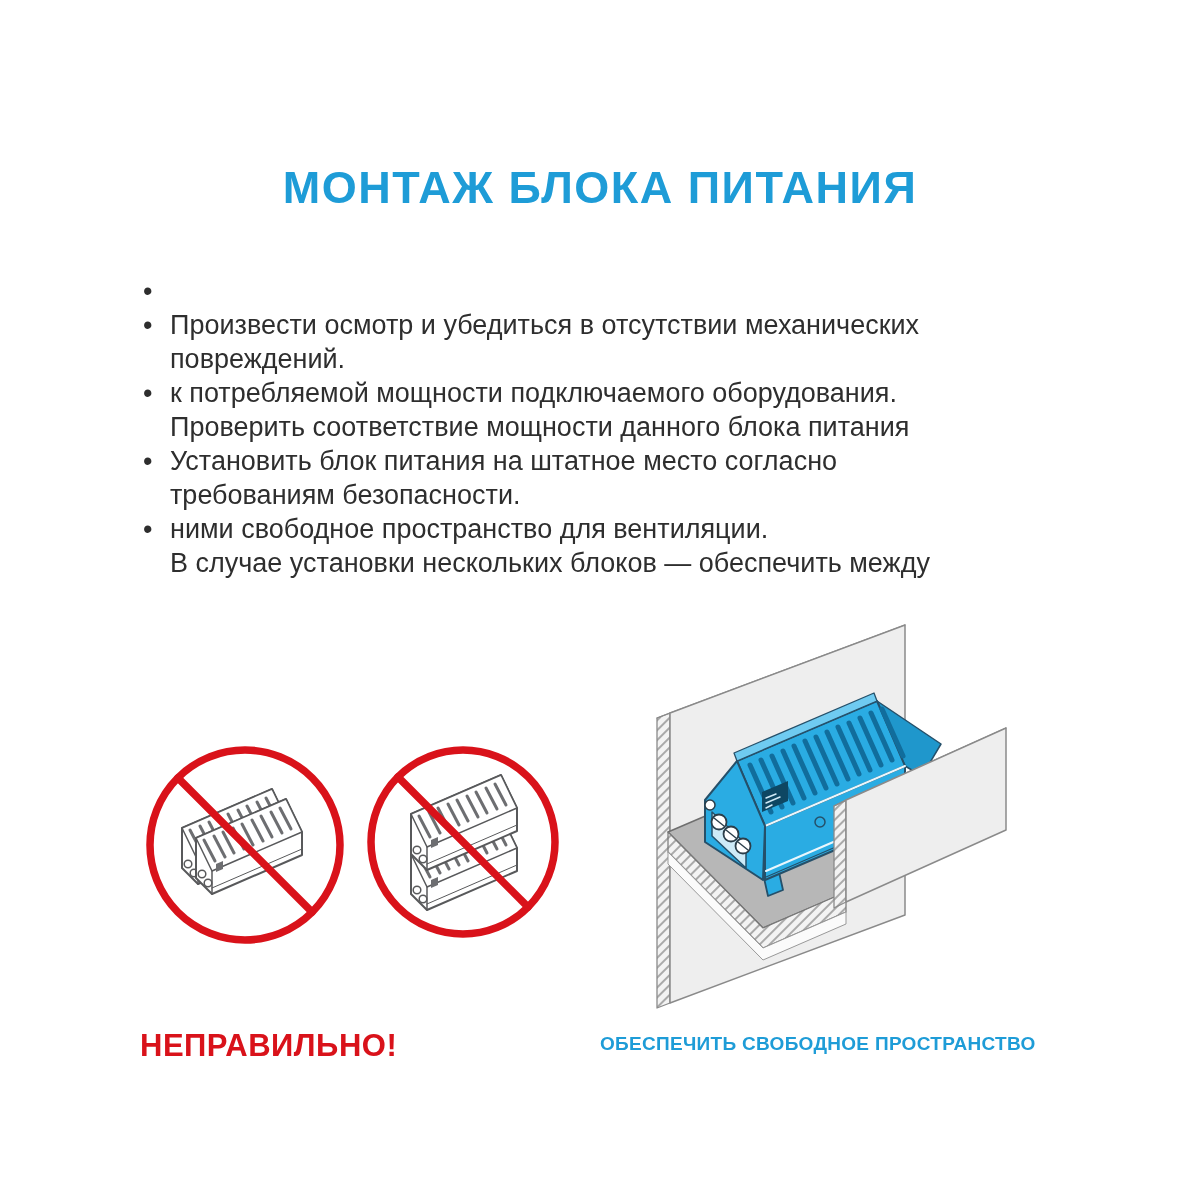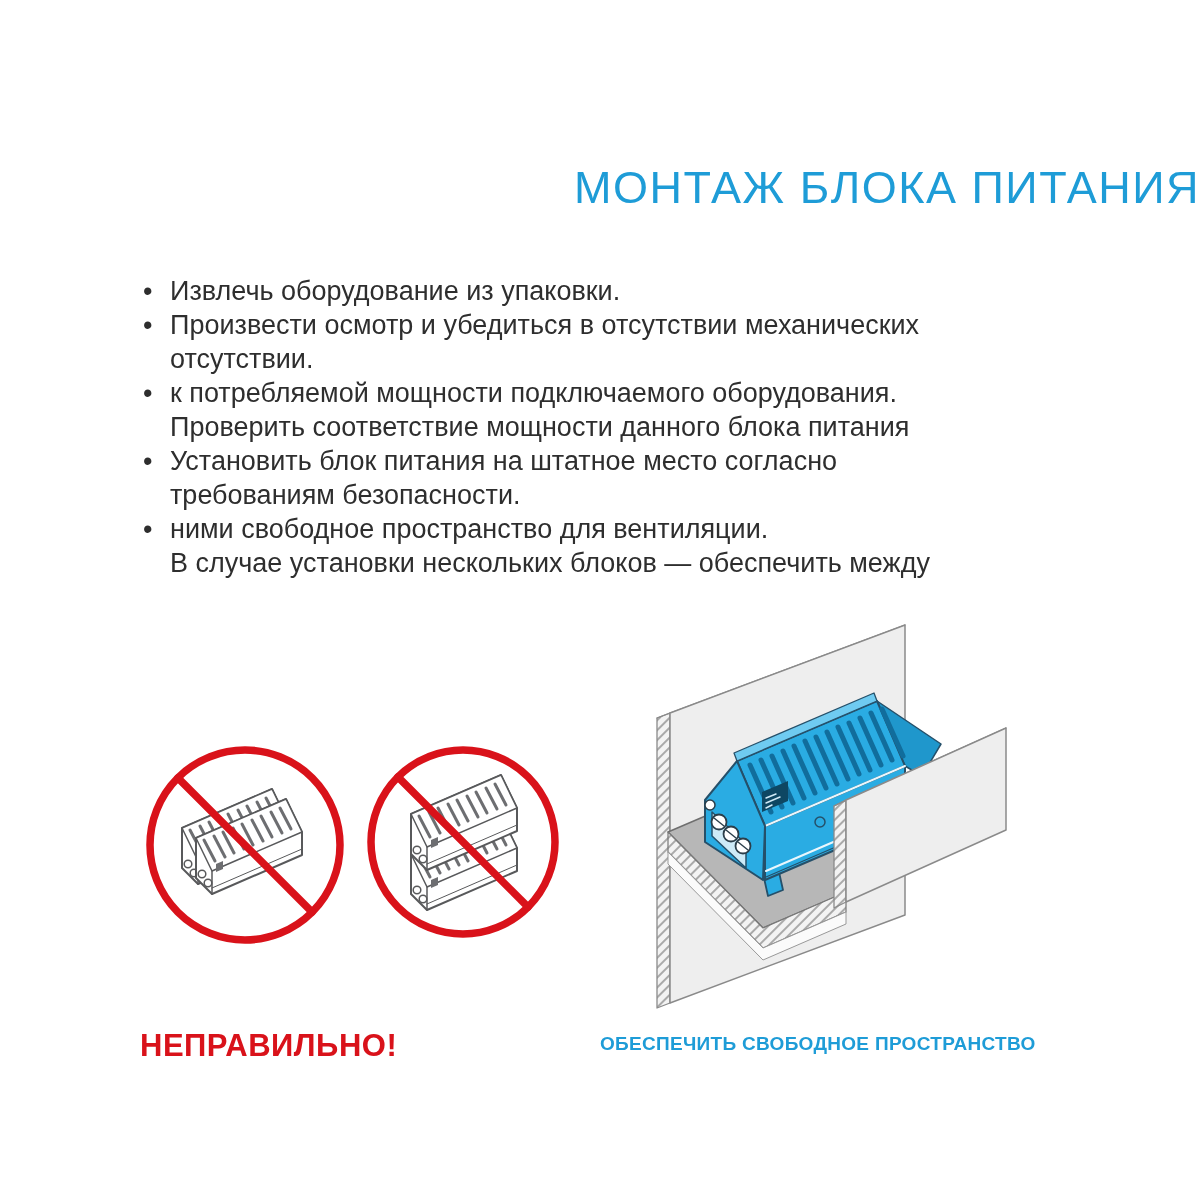--- a/index.html
+++ b/index.html
@@ -2,22 +2,22 @@
 <html><head>
 <meta charset="utf-8">
 <style>
   html,body{margin:0;padding:0;}
   body{
     width:1200px;height:1200px;background:#ffffff;position:relative;
     font-family:"Liberation Sans", sans-serif;overflow:hidden;
     --accent:#1E9CD7; --alert:#D9121A; --device:#2AACE3; --ink:#2E2E2E;
   }
   .page-title{
-    position:absolute;top:162px;left:0;right:0;text-align:right;
-    font-size:45px;font-weight:400;letter-spacing:1.5px;color:var(--accent);
+    position:absolute;top:162px;left:0;right:0;text-align:center;
+    font-size:45px;font-weight:700;letter-spacing:1.5px;color:var(--accent);
   }
   .instruction-list{
     position:absolute;left:143px;top:274px;width:930px;
     list-style:none;margin:0;padding:0;
     font-size:27px;line-height:34px;color:var(--ink);font-weight:400;
   }
   .instruction-list li{display:flex;margin:0;}
   .bullet{width:18px;flex:0 0 18px;margin-right:9px;color:var(--ink);}
   .line{display:block;}
   .fig{position:absolute;}
@@ -31,30 +31,26 @@
   }
 </style>
 </head>
 <body style="--accent: #1E9CD7; --alert: #D9121A; --device: #2AACE3; --ink: #2E2E2E;">
 
 <div class="page-title">МОНТАЖ БЛОКА ПИТАНИЯ</div>
 
 <ul class="instruction-list">
   <li>
     <span class="bullet">•</span>
-    <span>
-      <span class="line">Извлечь оборудование из упаковки.</span>
-      <span class="line"></span>
-    </span>
   </li>
   <li>
     <span class="bullet">•</span>
     <span>
       <span class="line">Произвести осмотр и убедиться в отсутствии механических</span>
-      <span class="line">отсутствии.</span>
+      <span class="line">повреждений.</span>
     </span>
   </li>
   <li>
     <span class="bullet">•</span>
     <span>
       <span class="line">к потребляемой мощности подключаемого оборудования.</span>
       <span class="line">Проверить соответствие мощности данного блока питания</span>
     </span>
   </li>
   <li>

